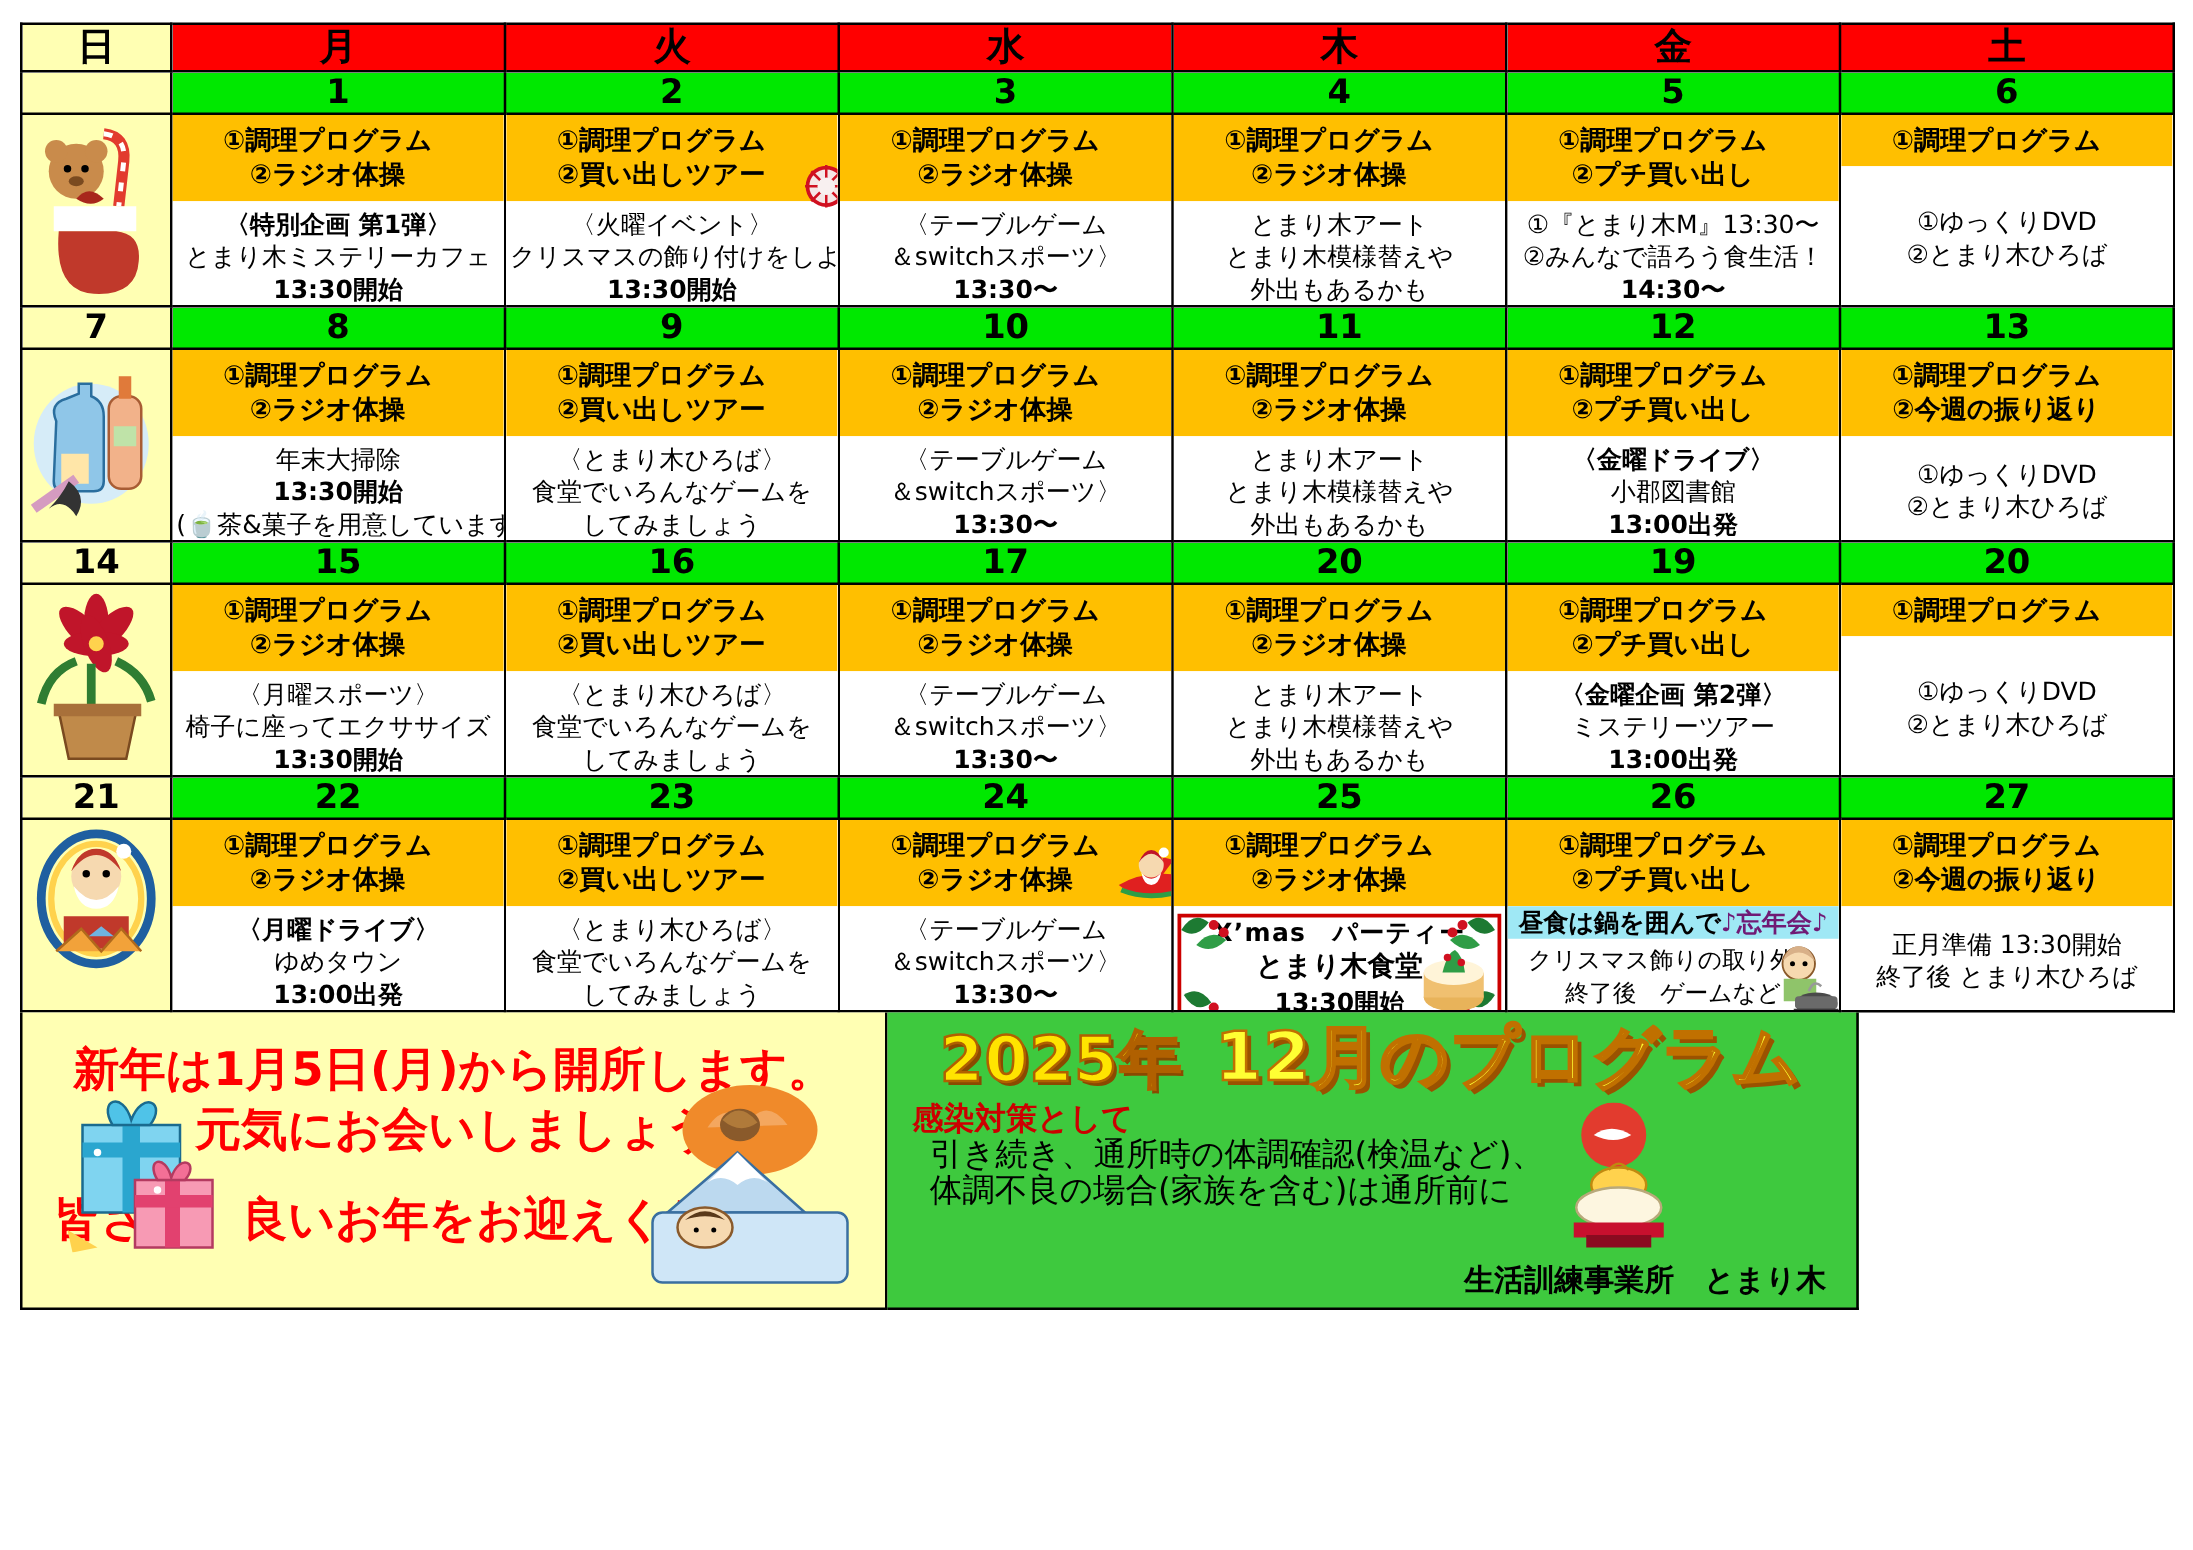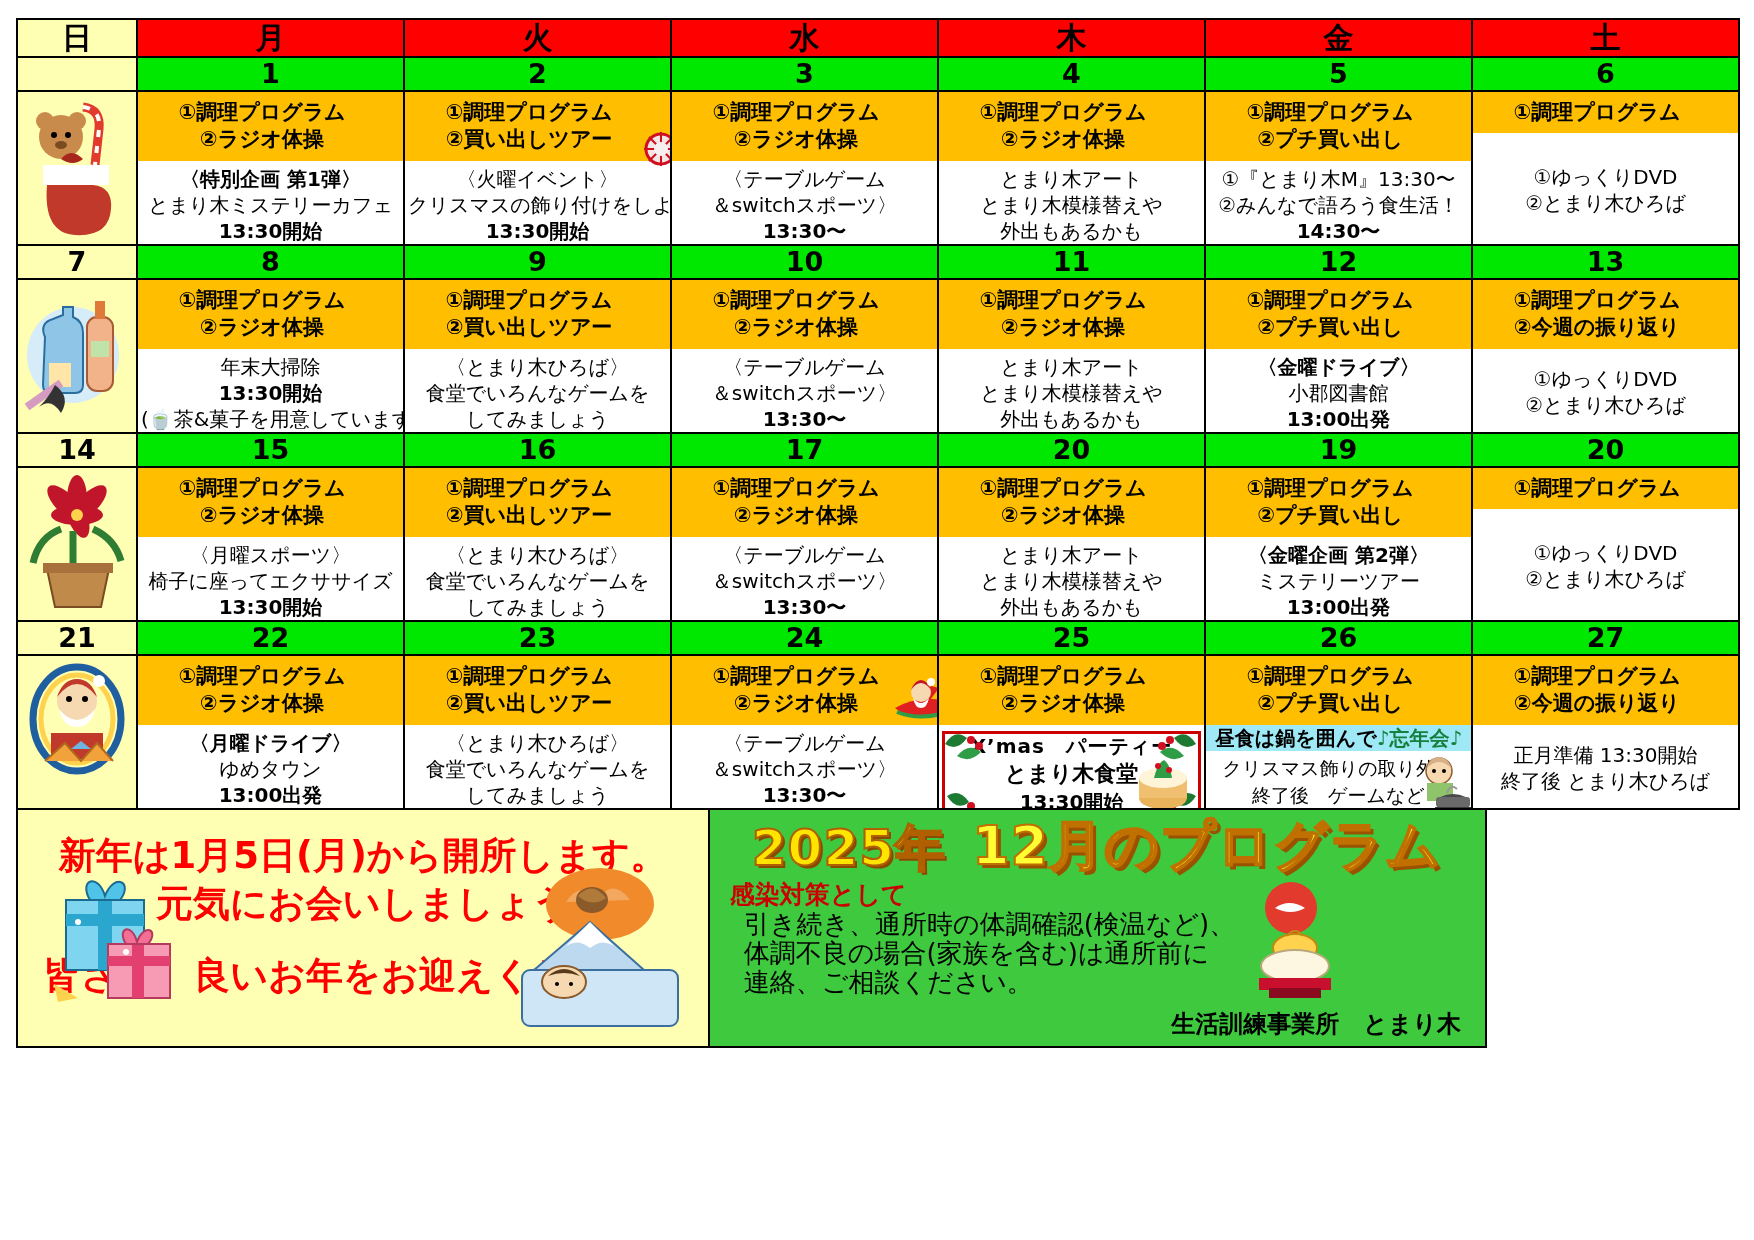--- a/index.html
+++ b/index.html
@@ -52,21 +52,21 @@
 
   
   .xmasbox{
     border:3px solid #cc0000;background:#fff;margin:3px;padding:2px;
     height:calc(100% - 12px);box-sizing:border-box;position:relative;
     display:flex;flex-direction:column;justify-content:center;
   }
   .xmas-t{color:#ff0000;font-weight:bold;font-size:22px;line-height:28px;letter-spacing:1px;}
   
   .cyanbar{background:#9fe8f5;font-size:17px;line-height:24px;font-weight:bold;white-space:nowrap;}
-  .cyanbar .mg{color:#15803d;}
+  .cyanbar .mg{color:#701a75;}
 
   
   .bottom{display:flex;width:1471px;margin-top:0;}
   .newyear{
     width:812px;background:#ffffb3;border:2px solid #000;border-top:none;
     position:relative;box-sizing:border-box;height:238px;
   }
   .ny-line{color:#ff0000;font-weight:bold;text-align:center;white-space:nowrap;}
   .ny1{font-size:37px;line-height:48px;margin-top:22px;}
   .ny2{font-size:37px;line-height:48px;}
@@ -631,21 +631,20 @@
     </div>
 
     <div class="program">
       <div class="title-row">
         <span class="t-year">2025年</span>
         <span class="t-main">12月のプログラム</span>
       </div>
       <div class="infec">感染対策として</div>
       <div class="ptext">引き続き、通所時の体調確認(検温など)、</div>
       <div class="ptext">体調不良の場合(家族を含む)は通所前に</div>
-      <div class="ptext">連絡、ご相談ください。</div>
       <div class="sig">生活訓練事業所　とまり木</div>
 
       <svg class="kagami" viewBox="0 0 140 120">
         <circle cx="66" cy="26" r="26" fill="#e23b2e"></circle>
         <path d="M50 26 q14 -10 30 0 q-14 8 -30 0Z" fill="#fff"></path>
         <ellipse cx="70" cy="66" rx="22" ry="14" fill="#ffd24d" stroke="#c08a10" stroke-width="2"></ellipse>
         <path d="M62 54 q8 -10 16 0" stroke="#c08a10" stroke-width="2" fill="none"></path>
         <ellipse cx="70" cy="84" rx="34" ry="16" fill="#fdf6e0" stroke="#b9a97a" stroke-width="2"></ellipse>
         <rect x="34" y="96" width="72" height="12" fill="#c8102e"></rect>
         <rect x="44" y="106" width="52" height="10" fill="#8a0b20"></rect>

